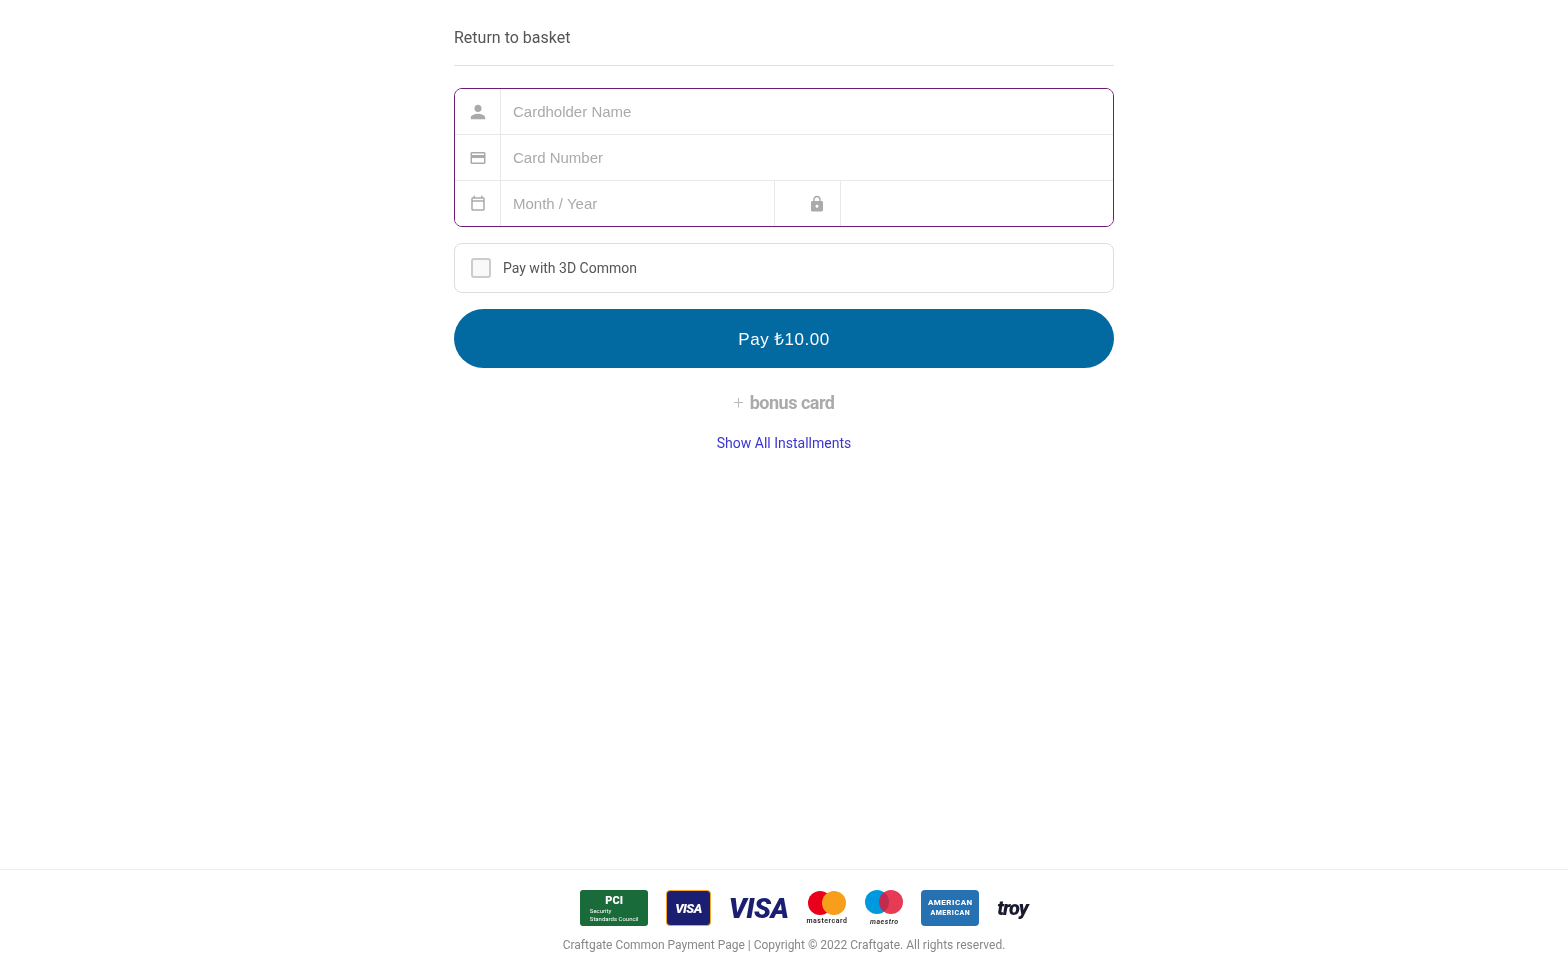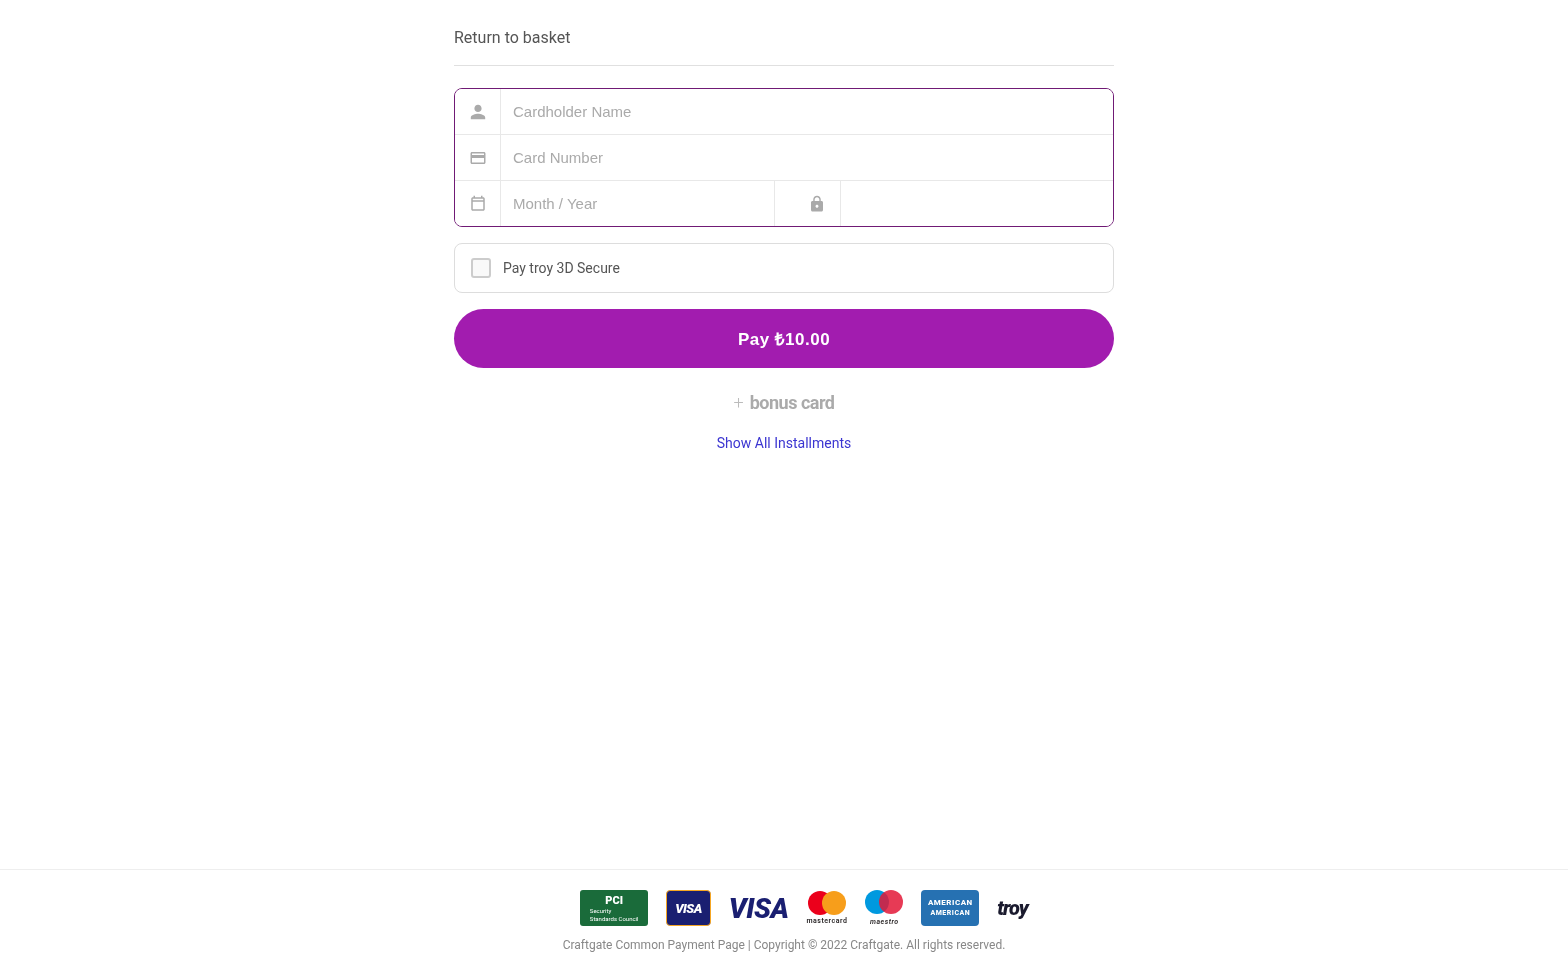--- a/index.html
+++ b/index.html
@@ -112,26 +112,26 @@
       flex-shrink: 0;
       background: #f9f9f9;
     }
     .secure-label {
       font-size: 14px;
       color: #555;
     }
     .pay-button {
       width: 100%;
       padding: 18px;
-      background: #a21caf;
+      background: #0369a1;
       color: #fff;
       border: none;
       border-radius: 50px;
       font-size: 17px;
-      font-weight: 700;
+      font-weight: 400;
       cursor: pointer;
       letter-spacing: 0.5px;
       margin-bottom: 24px;
     }
     .bonus-card-section {
       display: flex;
       align-items: center;
       justify-content: center;
       gap: 6px;
       margin-bottom: 20px;
@@ -400,21 +400,21 @@
               <path d="M18 8h-1V6c0-2.8-2.2-5-5-5S7 3.2 7 6v2H6c-1.1 0-2 .9-2 2v10c0 1.1.9 2 2 2h12c1.1 0 2-.9 2-2V10c0-1.1-.9-2-2-2zm-6 9c-1.1 0-2-.9-2-2s.9-2 2-2 2 .9 2 2-.9 2-2 2zm3.1-9H8.9V6c0-1.7 1.4-3.1 3.1-3.1 1.7 0 3.1 1.4 3.1 3.1v2z"></path>
             </svg>
           </div>
         </div>
       </div>
     </div>
 
     
     <div class="secure-checkbox-row">
       <div class="secure-checkbox"></div>
-      <span class="secure-label">Pay troy 3D Secure</span>
+      <span class="secure-label">Pay with 3D Common</span>
     </div>
 
     
     <button class="pay-button">Pay ₺10.00</button>
 
     
     <div class="bonus-card-section">
       <span class="bonus-plus">+</span>
       <span class="bonus-card-logo">bonus card</span>
     </div>

